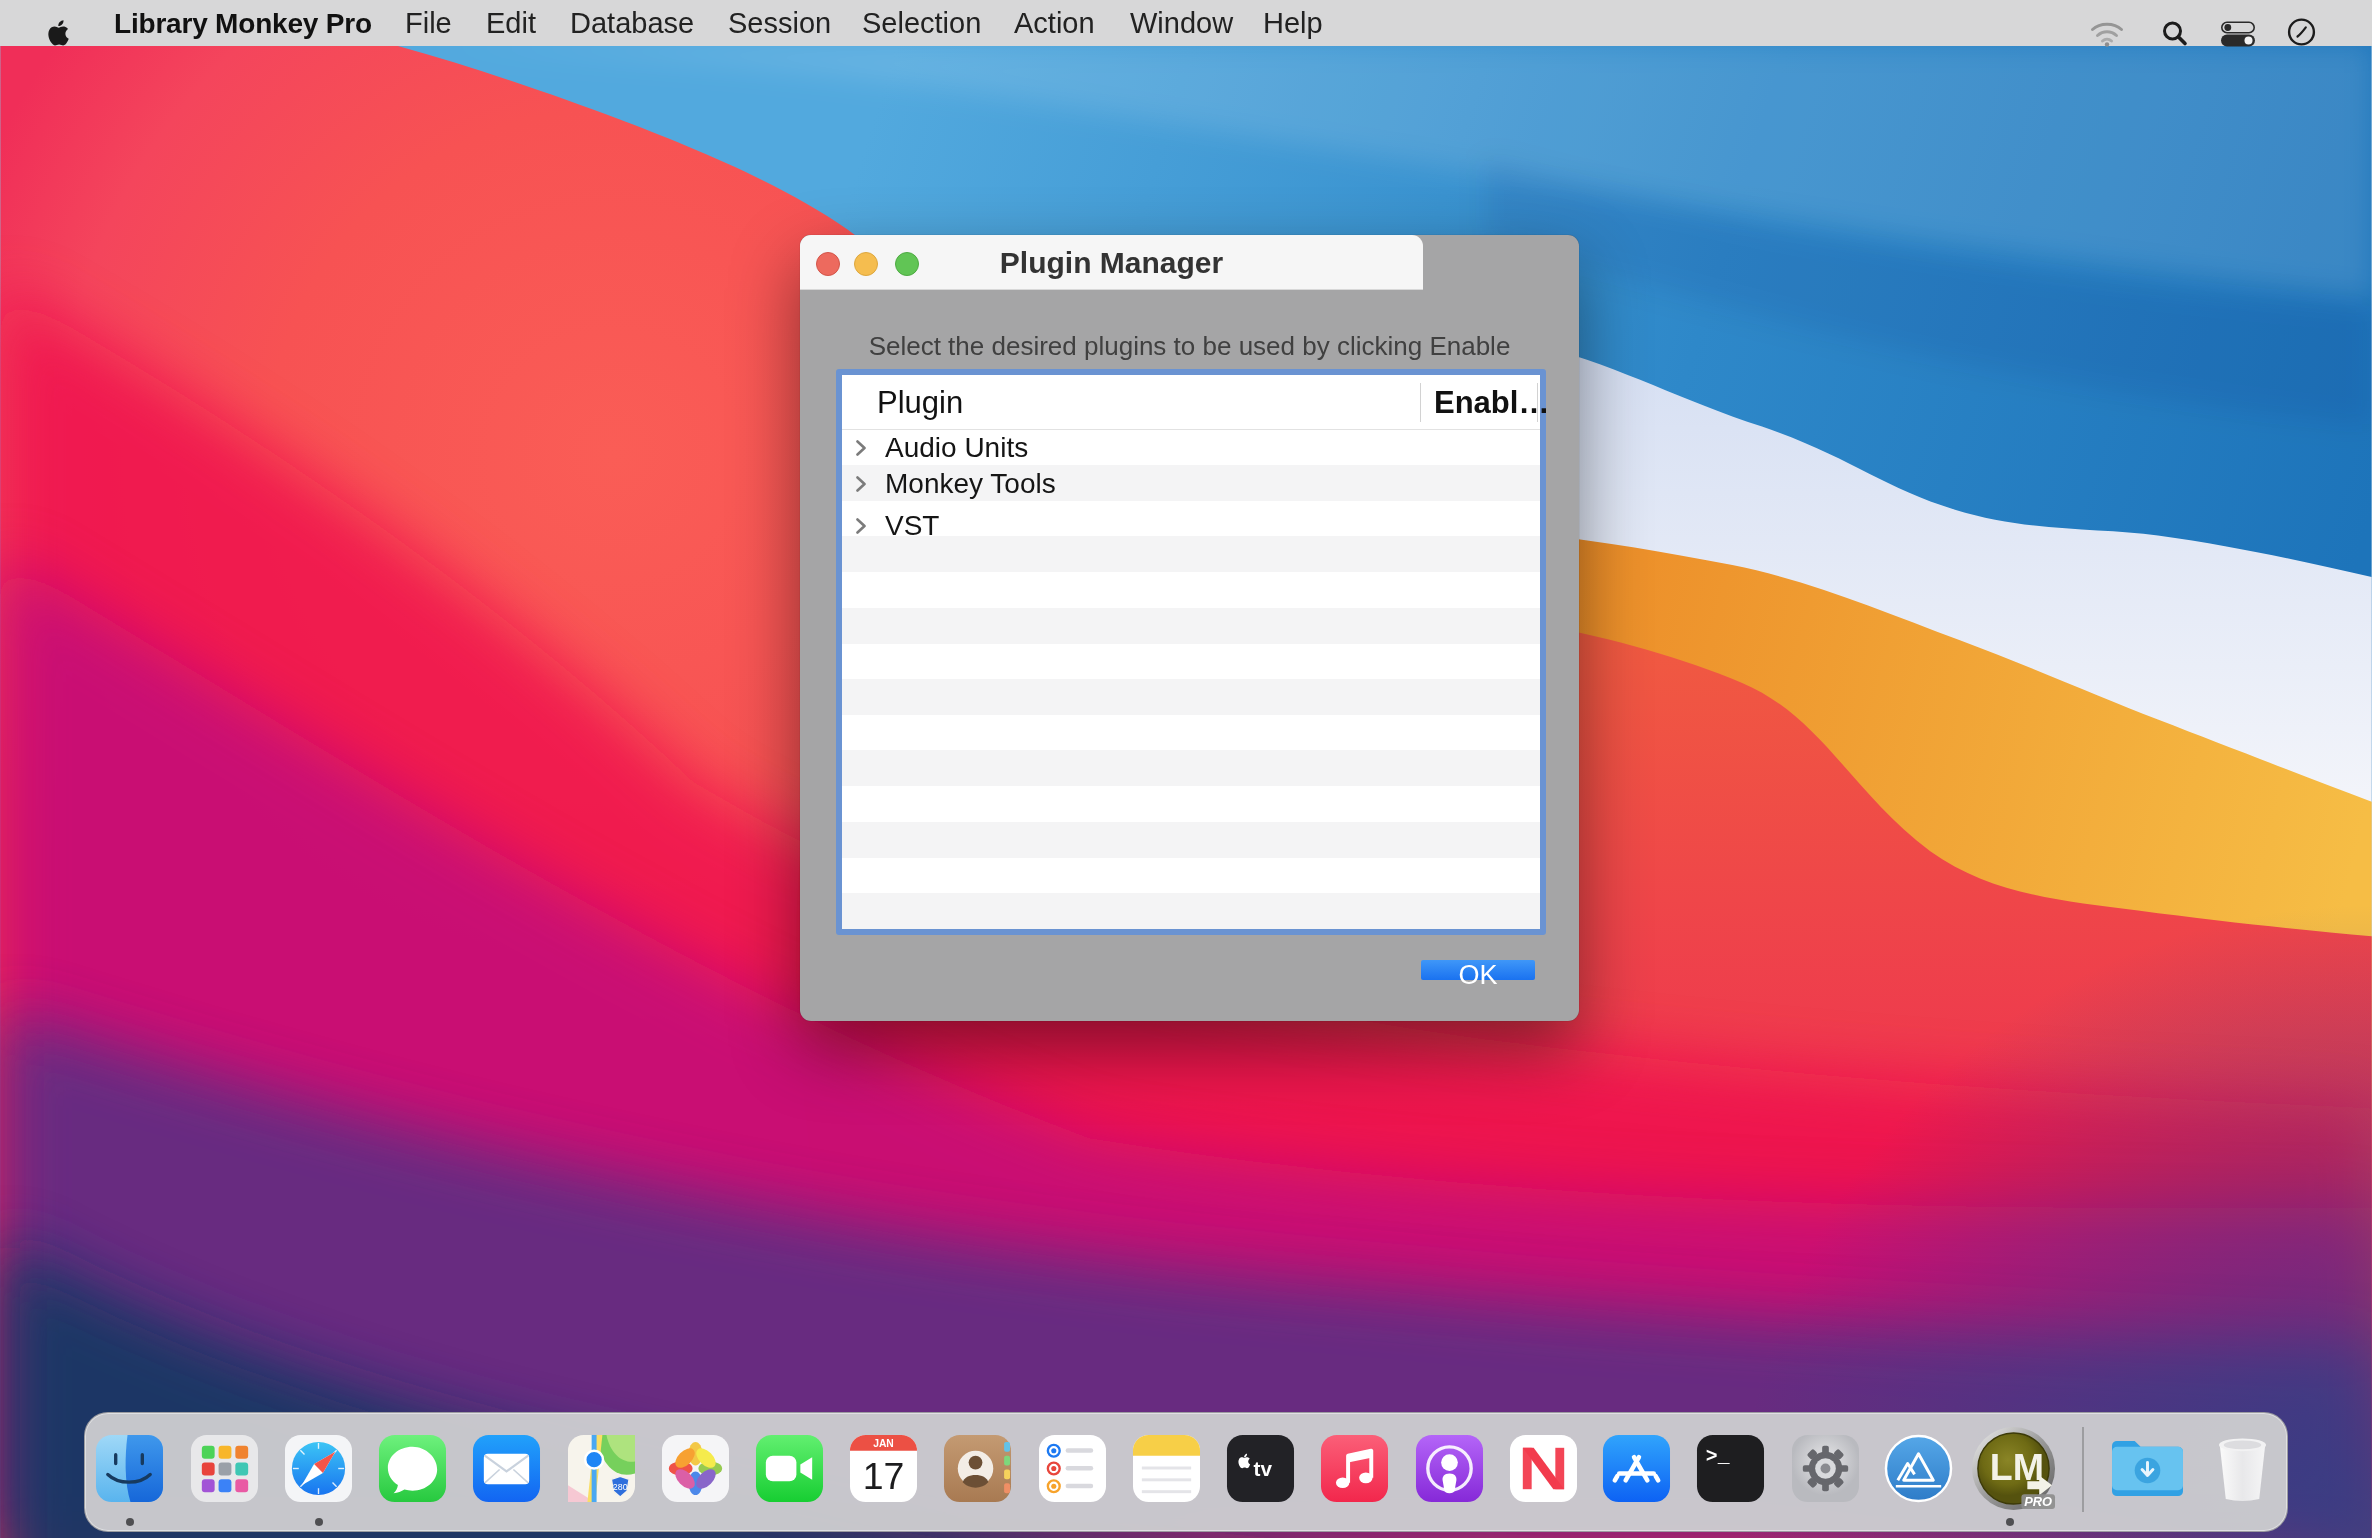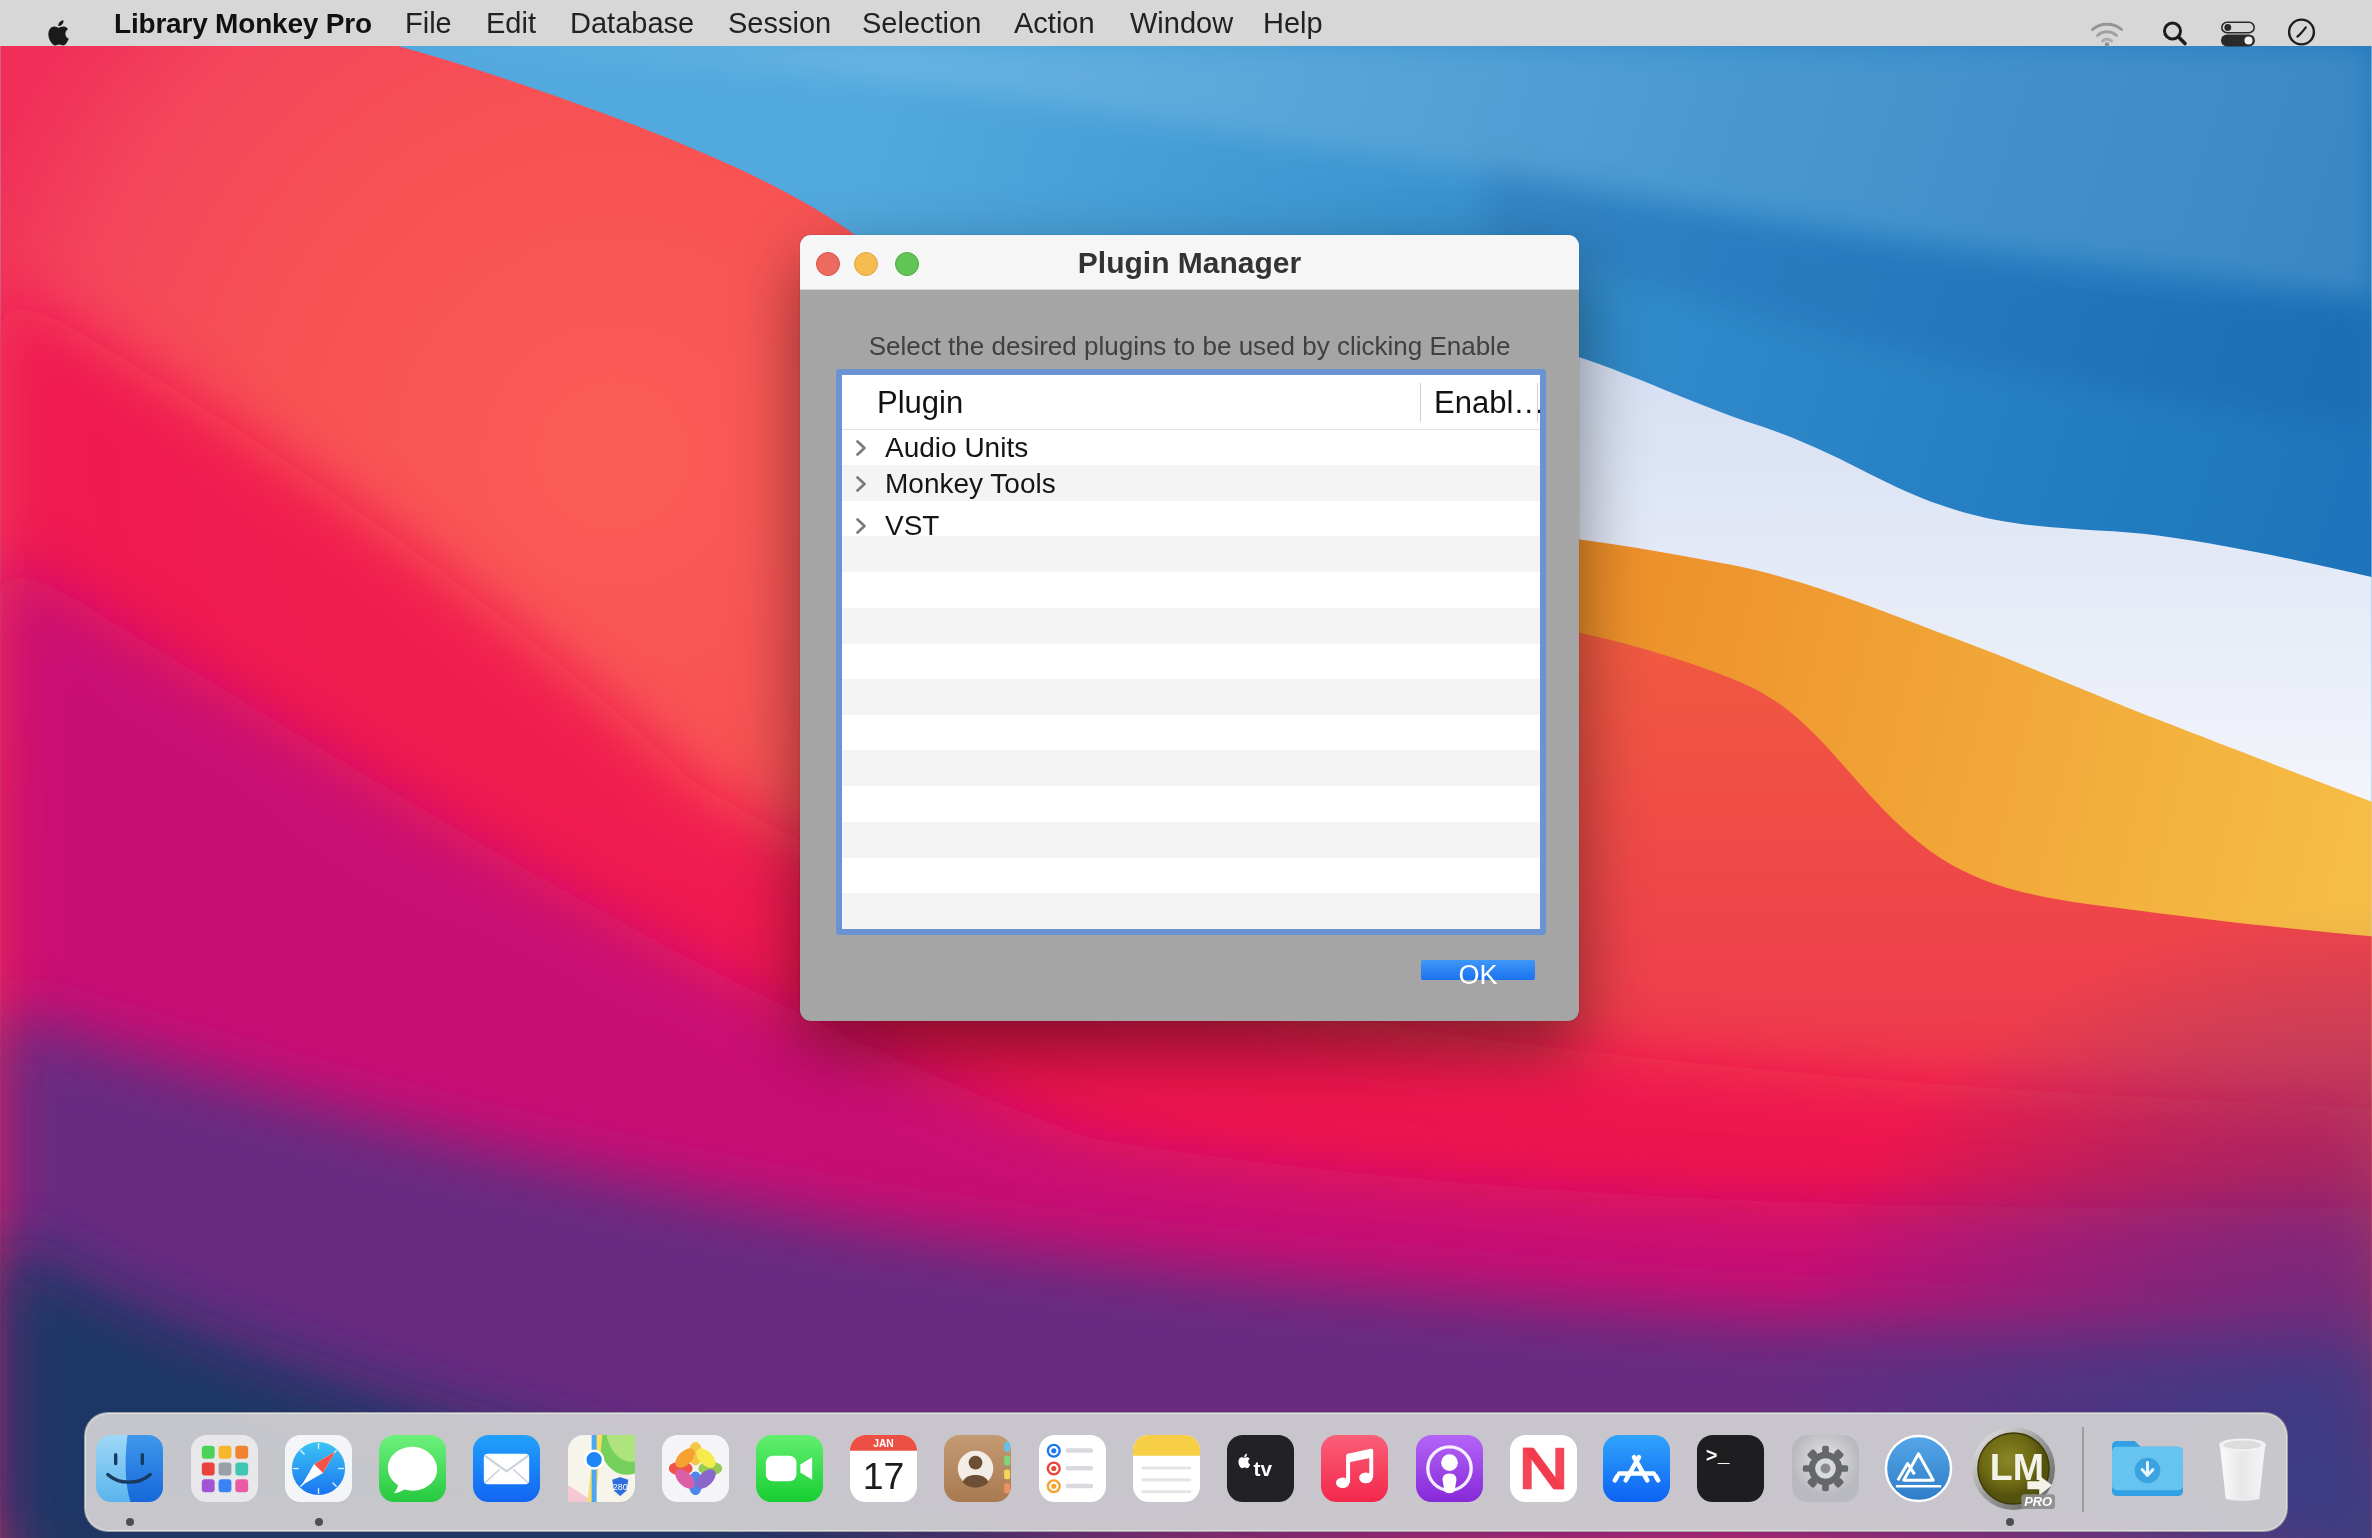--- a/index.html
+++ b/index.html
@@ -6,21 +6,21 @@
  font-family:"Liberation Sans", sans-serif;}
 #stage{position:absolute;inset:0;width:2372px;height:1538px;}
 #wall{position:absolute;left:0;top:0;}
 
 #menubar{position:absolute;left:0;top:0;width:2372px;height:46px;background:#d7d7d8;z-index:20;}
 #menubar .mi{position:absolute;top:0;height:46px;line-height:47px;font-size:29px;color:#222;}
 #menubar .bold{font-weight:700;color:#111;font-size:28px;letter-spacing:-0.2px;}
 
 #dialog{position:absolute;left:800px;top:235px;width:779px;height:786px;z-index:10;
  border-radius:11px;background:#a5a5a6;box-shadow:0 28px 69px rgba(0,0,0,0.45), 0 0 1px rgba(0,0,0,0.45);}
-#titlebar{position:absolute;left:0;top:0;width:779px;height:55px;background:#f6f6f6;
+#titlebar{position:absolute;left:0;top:0;width:623px;height:55px;background:#f6f6f6;
  border-radius:11px 11px 0 0;border-bottom:1px solid #d8d8d8;box-sizing:border-box;}
 #titlebar .tl{position:absolute;top:17px;width:24px;height:24px;border-radius:50%;box-sizing:border-box;}
 #title{position:absolute;left:0;top:0;width:100%;height:55px;line-height:56px;text-align:center;
  font-size:30px;font-weight:700;color:#333;}
 #caption{position:absolute;left:0;top:96px;width:100%;text-align:center;font-size:26px;color:#404040;}
 #tablewrap{position:absolute;left:36px;top:134px;width:710px;height:566px;box-sizing:border-box;
  border:6px solid #6a93d2;border-radius:3px;background:#fff;}
 #thead{position:absolute;left:0;top:0;width:100%;height:54px;background:#fff;}
 #thead .ht{position:absolute;top:0;height:54px;line-height:55px;font-size:31px;color:#111;}
 #vline{position:absolute;left:578px;top:8px;width:1px;height:39px;background:#d2d2d2;}
@@ -140,21 +140,21 @@
  <div id="tablewrap">
   <div class="stripe" style="top:90px;"></div>
   <div class="stripe" style="top:161px;"></div>
   <div class="stripe" style="top:233px;"></div>
   <div class="stripe" style="top:304px;"></div>
   <div class="stripe" style="top:375px;"></div>
   <div class="stripe" style="top:447px;"></div>
   <div class="stripe" style="top:518px;"></div>
   <div id="thead">
    <span class="ht" style="left:35px;">Plugin</span>
-   <span class="ht" style="left:592px;">Enabl…</span>
+   <span class="ht" style="left:592px;font-weight:bold;">Enabl…</span>
    <div id="vline"></div>
           <div style="position:absolute;left:695px;top:8px;width:1px;height:39px;background:#d2d2d2;"></div>
   </div>
   <div id="hline"></div>
   <div class="row" style="top:54px;">
           <svg class="chev" width="12" height="16" viewBox="0 0 12 16">
             <path d="M2.5 1.5 L9.5 8 L2.5 14.5" fill="none" stroke="#7b7b7b" stroke-width="2.6" stroke-linecap="round" stroke-linejoin="round"></path>
           </svg>
           <span class="rt">Audio Units</span>
         </div>

